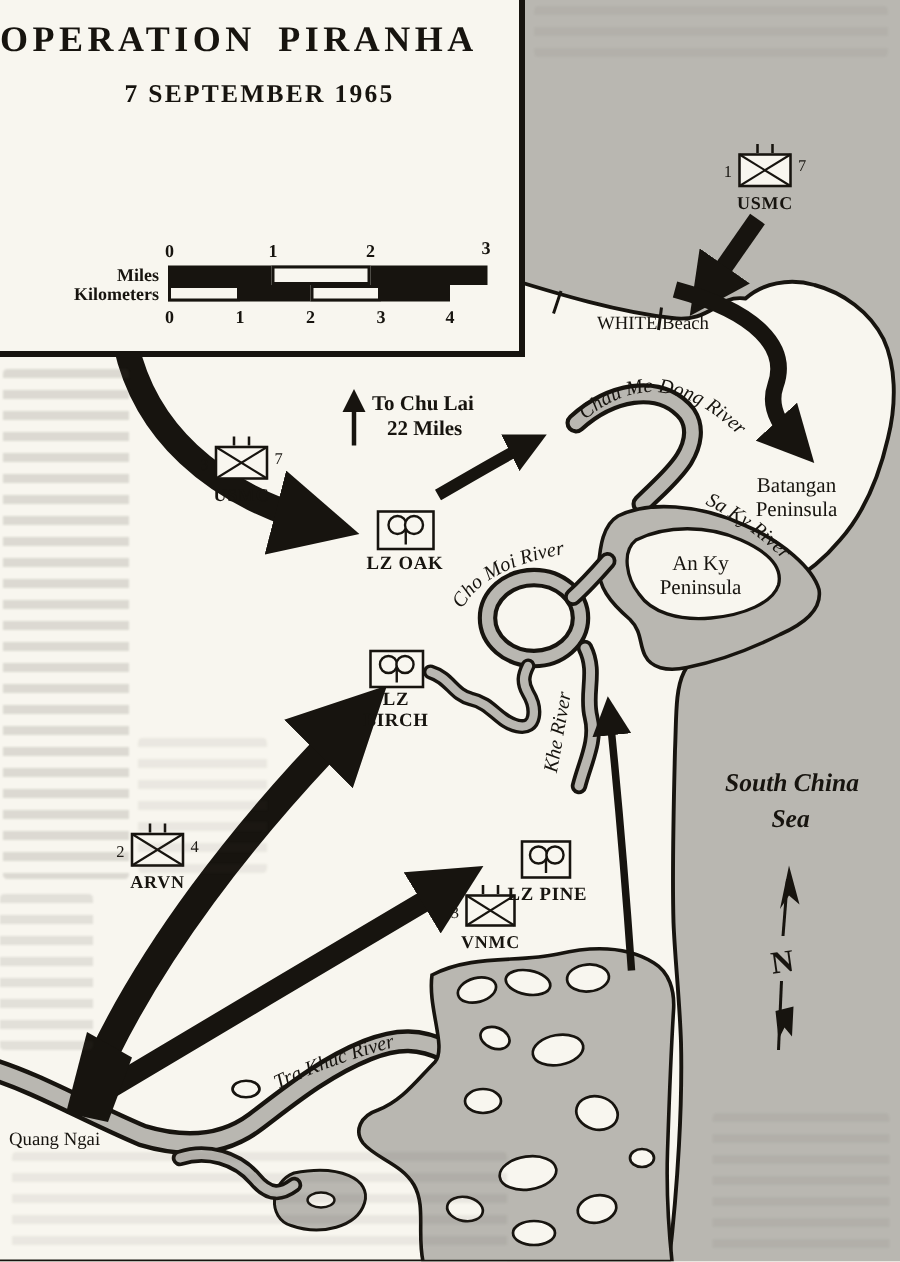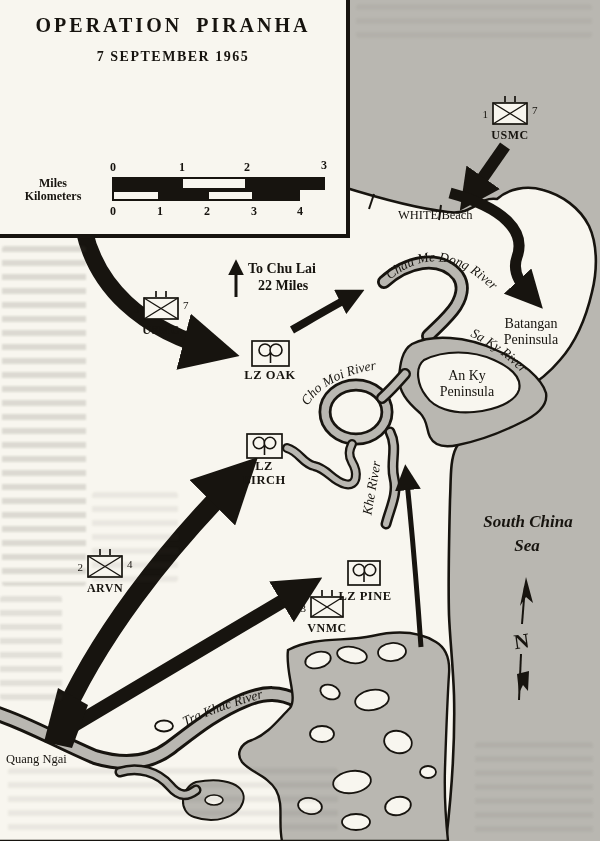--- a/index.html
+++ b/index.html
@@ -15,29 +15,29 @@
     color:var(--ink);
   }
   svg{position:absolute;left:0;top:0;z-index:1;}
   
   .titlebox{
     position:absolute;left:0;top:0;width:346px;height:234px;z-index:2;
     background:var(--land);
     border-right:4px solid var(--ink);
     border-bottom:4px solid var(--ink);
   }
-  .t1{margin-top:14px;text-align:center;font-size:20px;font-weight:bold;letter-spacing:3px;word-spacing:6px;}
+  .t1{margin-top:14px;text-align:left;font-size:24px;font-weight:bold;letter-spacing:3px;word-spacing:6px;}
   .t1.dday{margin-top:9px;}
-  .t2{margin-top:12px;text-align:center;font-size:14px;font-weight:bold;letter-spacing:1.5px;}
+  .t2{margin-top:12px;text-align:center;font-size:17px;font-weight:bold;letter-spacing:1.5px;}
   .scale{position:absolute;left:0;top:160px;width:346px;height:70px;font-size:12px;font-weight:bold;}
   .scale .num{position:absolute;transform:translateX(-50%);font-size:12px;font-weight:bold;}
   .bar-top{position:absolute;left:112px;top:17px;width:213px;height:13px;background:var(--ink);}
   .bar-bot{position:absolute;left:112px;top:30px;width:188px;height:11px;background:var(--ink);}
   .win{position:absolute;background:var(--land);border:2px solid var(--ink);box-sizing:border-box;}
-  .side-label{position:absolute;width:106px;text-align:center;font-size:12px;font-weight:bold;}
+  .side-label{position:absolute;width:106px;text-align:right;font-size:12px;font-weight:bold;}
   
   .ghost{
     position:absolute;z-index:3;pointer-events:none;border-radius:3px;
     background:repeating-linear-gradient(to bottom,rgba(77,73,62,0.16) 0px,rgba(77,73,62,0.16) 6px,rgba(0,0,0,0) 6px,rgba(0,0,0,0) 14px);
     filter:blur(0.8px);
   }
   .ghost.weak{background:repeating-linear-gradient(to bottom,rgba(77,73,62,0.08) 0px,rgba(77,73,62,0.08) 6px,rgba(0,0,0,0) 6px,rgba(0,0,0,0) 14px);}
   
   text{font-family:"Liberation Serif","DejaVu Serif",serif;fill:var(--ink);}
   .lbl{font-size:14px;}

